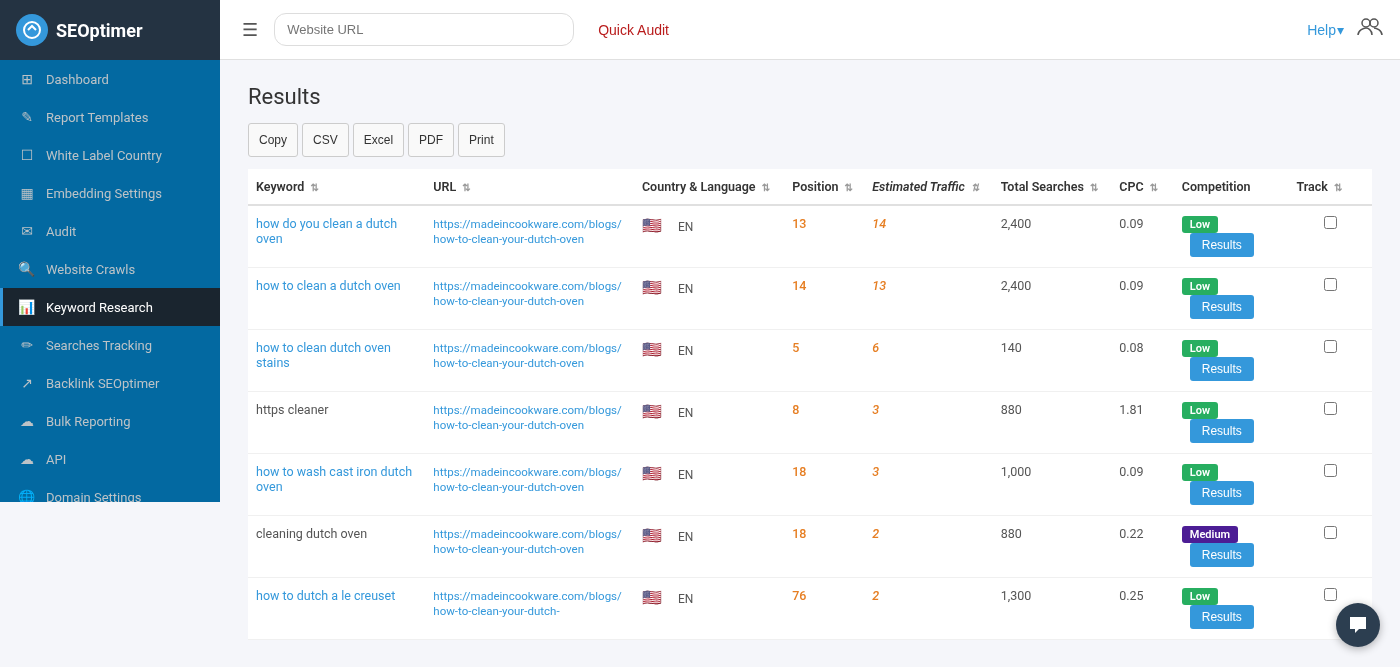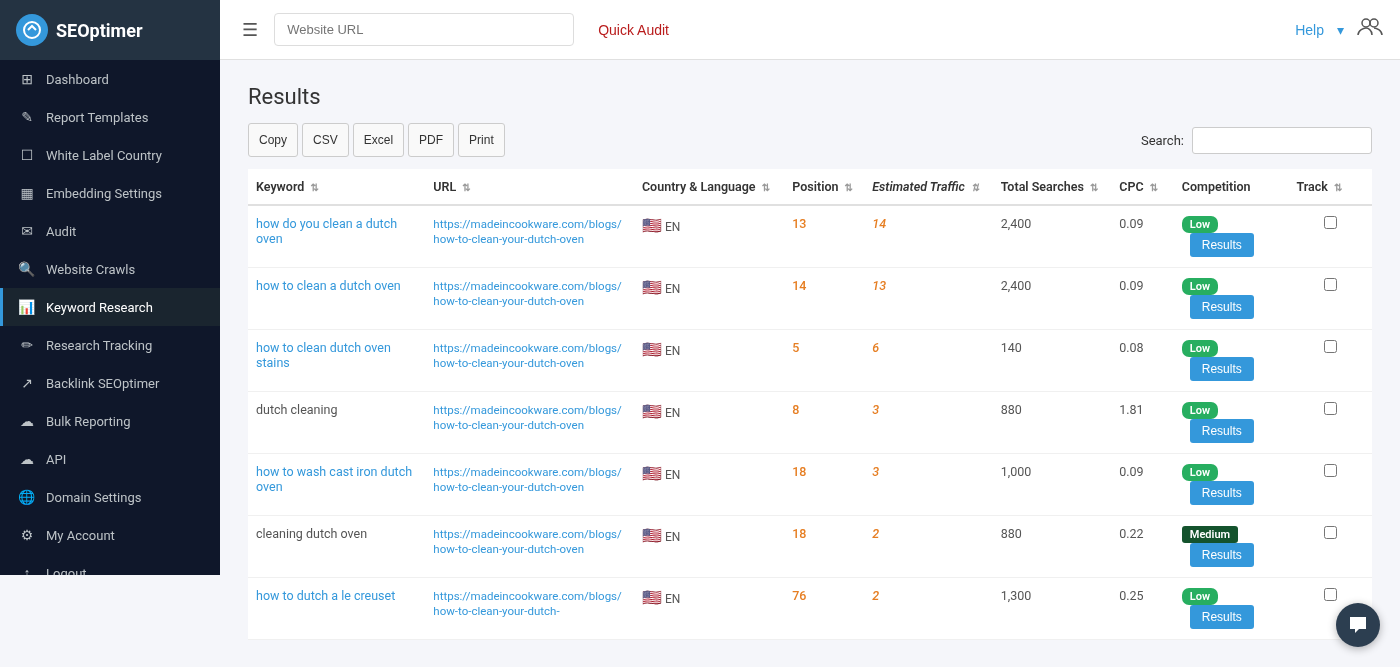--- a/index.html
+++ b/index.html
@@ -2,25 +2,25 @@
 <html><head>
   <meta charset="utf-8">
   <style>
     * { box-sizing: border-box; margin: 0; padding: 0; }
     body { font-family: -apple-system, BlinkMacSystemFont, 'Segoe UI', Roboto, sans-serif; font-size: 13px; background: #f5f6fa; display: flex; height: 667px; overflow: hidden; }
 
     
     .sidebar {
       width: 220px;
       min-width: 220px;
-      background: #0f172a;
+      background: #0369a1;
       color: #ecf0f1;
       display: flex;
       flex-direction: column;
-      height: 575px;
+      height: 502px;
       overflow-y: auto;
     }
     .sidebar-logo {
       display: flex;
       align-items: center;
       gap: 8px;
       padding: 14px 16px;
       background: #243342;
       font-size: 18px;
       font-weight: bold;
@@ -59,21 +59,21 @@
       padding: 0 16px;
       height: 60px;
       gap: 10px;
     }
     .hamburger-btn {
       font-size: 18px; cursor: pointer; color: #555; padding: 6px;
       background: none; border: none;
     }
     .url-input {
       border: 1px solid #ddd;
-      border-radius: 4px;
+      border-radius: 12px;
       padding: 8px 12px;
       width: 300px;
       font-size: 13px;
       color: #999;
       outline: none;
     }
     .quick-audit-btn {
       background: none;
       border: none;
       color: #b91c1c;
@@ -82,21 +82,21 @@
       cursor: pointer;
       padding: 8px 14px;
     }
     .topbar-right {
       margin-left: auto;
       display: flex;
       align-items: center;
       gap: 12px;
     }
     .help-btn {
-      background: none; border: none; color: #3498db; font-size: 14px; cursor: pointer; display: flex; gap: 13px;
+      background: none; border: none; color: #3498db; font-size: 14px; cursor: pointer; display: flex; gap: 1px;
     }
     .users-icon {
       font-size: 20px; color: #555; cursor: pointer;
     }
 
     
     .content { flex: 1; overflow-y: auto; padding: 24px 28px; background: #f5f6fa; }
     .results-title { font-size: 22px; font-weight: 400; color: #333; margin-bottom: 14px; }
 
     
@@ -150,33 +150,33 @@
     .data-table th .sort-icon { color: #999; font-size: 10px; margin-left: 3px; }
     .data-table td {
       padding: 10px 8px;
       vertical-align: top;
       border-bottom: 1px solid #f0f0f0;
       color: #555;
     }
     .kw-link { color: #3498db; text-decoration: none; }
     .url-text { color: #3498db; font-size: 11.5px; word-break: break-all; }
     .flag { font-size: 16px; }
-    .lang-text { font-size: 12px; color: #555; margin-left: 0; }
+    .lang-text { font-size: 12px; color: #555; margin-left: 13px; }
     .position-num { color: #e67e22; font-weight: 500; }
     .traffic-num { color: #e67e22; font-weight: 500; }
     .badge {
       display: inline-block;
       padding: 2px 8px;
       border-radius: 3px;
       font-size: 11px;
       font-weight: 600;
       color: #fff;
     }
-    .badge-low { background: #27ae60; border-radius: 7px; }
-    .badge-medium { background: #14532d; }
+    .badge-low { background: #27ae60; }
+    .badge-medium { background: #4c1d95; }
     .results-btn {
       background: #3498db;
       color: #fff;
       border: none;
       border-radius: 3px;
       padding: 5px 12px;
       font-size: 12px;
       cursor: pointer;
     }
     .track-cb { cursor: pointer; }
@@ -240,21 +240,21 @@
       <div class="sidebar-item">
         <span class="si-icon">🔍</span>
         <span>Website Crawls</span>
       </div>
       <div class="sidebar-item active">
         <span class="si-icon">📊</span>
         <span>Keyword Research</span>
       </div>
       <div class="sidebar-item">
         <span class="si-icon">✏</span>
-        <span>Research Tracking</span>
+        <span>Searches Tracking</span>
       </div>
       <div class="sidebar-item">
         <span class="si-icon">↗</span>
         <span>Backlink SEOptimer</span>
       </div>
       <div class="sidebar-item">
         <span class="si-icon">☁</span>
         <span>Bulk Reporting</span>
       </div>
       <div class="sidebar-item">
@@ -302,24 +302,20 @@
     <h1 class="results-title">Results</h1>
 
     <div class="table-toolbar">
       <div class="btn-group" id="export-btns">
           <button class="tb-btn">Copy</button>
           <button class="tb-btn">CSV</button>
           <button class="tb-btn">Excel</button>
           <button class="tb-btn">PDF</button>
           <button class="tb-btn">Print</button>
         </div>
-      <div class="search-area">
-        <span class="search-label">Search:</span>
-        <input class="search-input" type="text" style="">
-      </div>
     </div>
 
     <table class="data-table">
       <thead>
         <tr>
           <th class="col-keyword">Keyword <span class="sort-icon">⇅</span></th>
           <th class="col-url">URL <span class="sort-icon">⇅</span></th>
           <th class="col-country">Country &amp; Language <span class="sort-icon">⇅</span></th>
           <th class="col-position">Position <span class="sort-icon">⇅</span></th>
           <th class="col-traffic">Estimated Traffic <span class="sort-icon">⇅</span></th>
@@ -381,21 +377,21 @@
     <td class="col-cpc">0.08</td>
     <td class="col-competition">
       <span class="badge badge-low">Low</span>
       <button class="results-btn" style="margin-left:8px;">Results</button>
     </td>
     <td class="col-track" style="text-align:center;">
       <input type="checkbox" class="track-cb" style="">
     </td>
   </tr>
           <tr>
-    <td class="col-keyword"><span>dutch cleaning</span></td>
+    <td class="col-keyword"><span>https cleaner</span></td>
     <td class="col-url"><span class="url-text">https://madeincookware.com/blogs/how-to-clean-your-dutch-oven</span></td>
     <td class="col-country">
       <span class="flag">🇺🇸</span>
       <span class="lang-text">EN</span>
     </td>
     <td class="col-position"><span class="position-num">8</span></td>
     <td class="col-traffic"><span class="traffic-num">3</span></td>
     <td class="col-searches">880</td>
     <td class="col-cpc">1.81</td>
     <td class="col-competition">

